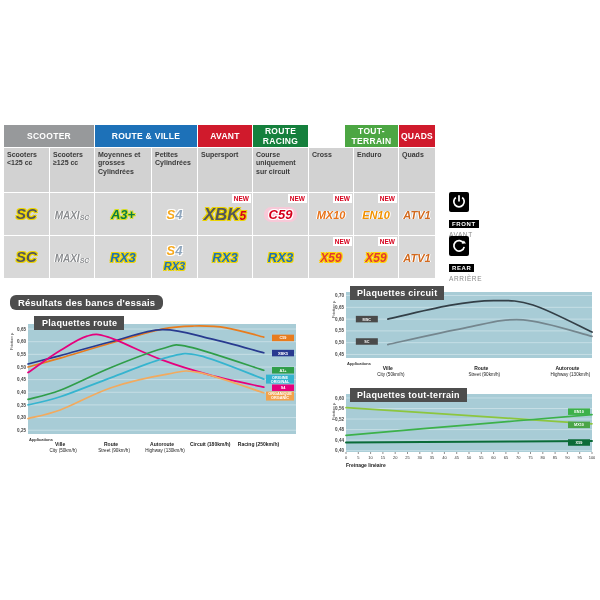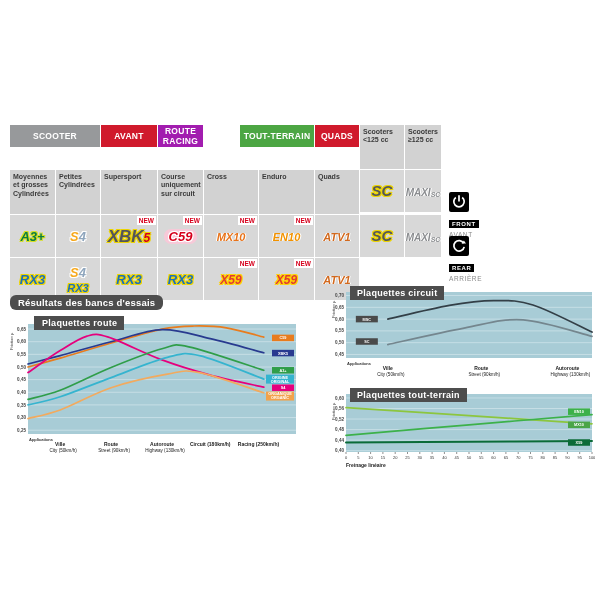--- a/index.html
+++ b/index.html
@@ -1,18 +1,18 @@
 <!DOCTYPE html>
 <html><head>
 <meta charset="utf-8">
 <style>
   html,body{margin:0;padding:0;}
   body{width:600px;height:600px;background:#fff;font-family:"Liberation Sans",sans-serif;position:relative;overflow:hidden;}
   
-  #brochure-table{position:absolute;left:10px;top:125px;display:grid;
+  #brochure-table{position:absolute;left:4px;top:125px;display:grid;
     grid-template-columns:45px 44px 56px 45px 54px 55px 44px 44px 36px;gap:1px;background:#fff;}
   .cat{height:22px;display:flex;align-items:center;justify-content:center;color:#fff;
     font-weight:bold;font-size:8.5px;letter-spacing:.3px;text-align:center;}
   .sub{background:#d2d2d2;min-height:38px;padding:3px 3px;font-size:7px;font-weight:bold;
     color:#3a3a3a;line-height:1.2;}
   .cell{background:#d8d8d8;height:42px;position:relative;display:flex;flex-direction:column;
     align-items:center;justify-content:center;}
   .new-badge{position:absolute;top:1px;right:1px;background:#fff;color:#d6001c;
     font-size:6.5px;font-weight:bold;padding:0 2px;line-height:1.4;}
   .lgline{line-height:.95;text-align:center;}
@@ -45,22 +45,23 @@
   .chart{position:absolute;}
   .chart-title{position:absolute;background:#4d4d4d;color:#fff;font-weight:bold;
     font-size:9px;padding:2px 7px;letter-spacing:.3px;z-index:2;}
   svg text{font-family:"Liberation Sans",sans-serif;}
 </style>
 </head>
 <body>
 
 <div id="brochure-table">
     <div class="cat" style="grid-column: span 2; background: rgb(151, 153, 155);">SCOOTER</div>
+    <div class="cat" style="grid-column: span 2; background: rgb(29, 113, 184);">ROUTE &amp; VILLE</div>
     <div class="cat" style="grid-column: span 1; background: rgb(208, 26, 44);">AVANT</div>
-    <div class="cat" style="grid-column: span 1; background: #a21caf;">ROUTE RACING</div>
+    <div class="cat" style="grid-column: span 1; background: #15803d;">ROUTE RACING</div>
     <div class="cat" style="grid-column: span 2; background: rgb(76, 166, 67); margin-left: 36px;">TOUT-TERRAIN</div>
     <div class="cat" style="grid-column: span 1; background: rgb(208, 26, 44);">QUADS</div>
     <div class="sub">Scooters &lt;125 cc</div>
     <div class="sub">Scooters ≥125 cc</div>
     <div class="sub">Moyennes et grosses Cylindrées</div>
     <div class="sub">Petites Cylindrées</div>
     <div class="sub">Supersport</div>
     <div class="sub">Course uniquement sur circuit</div>
     <div class="sub">Cross</div>
     <div class="sub">Enduro</div>

